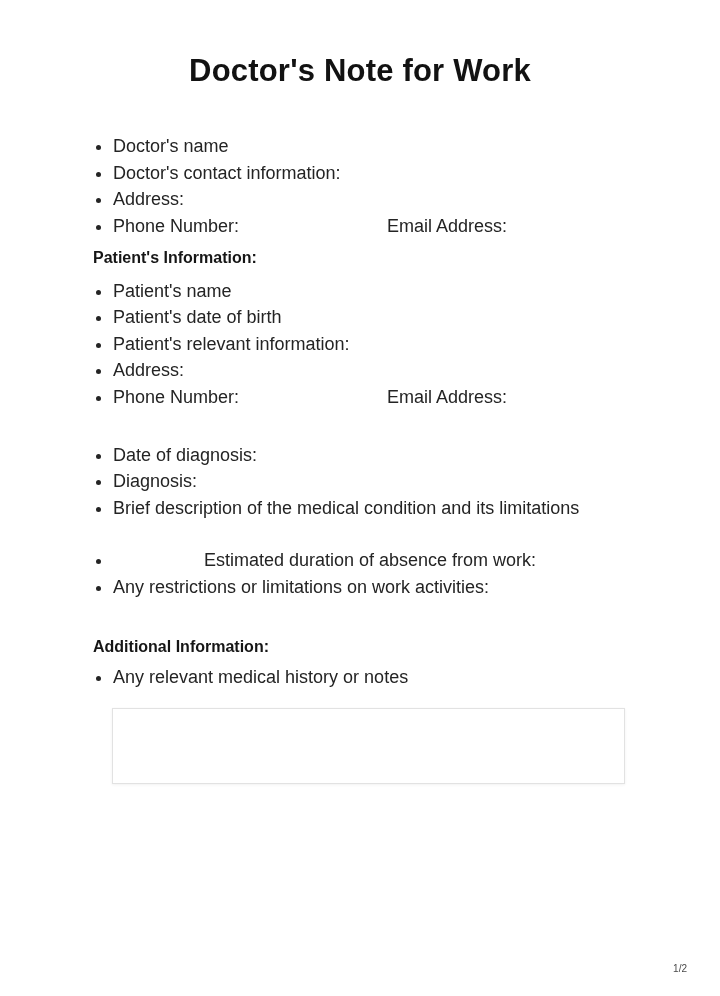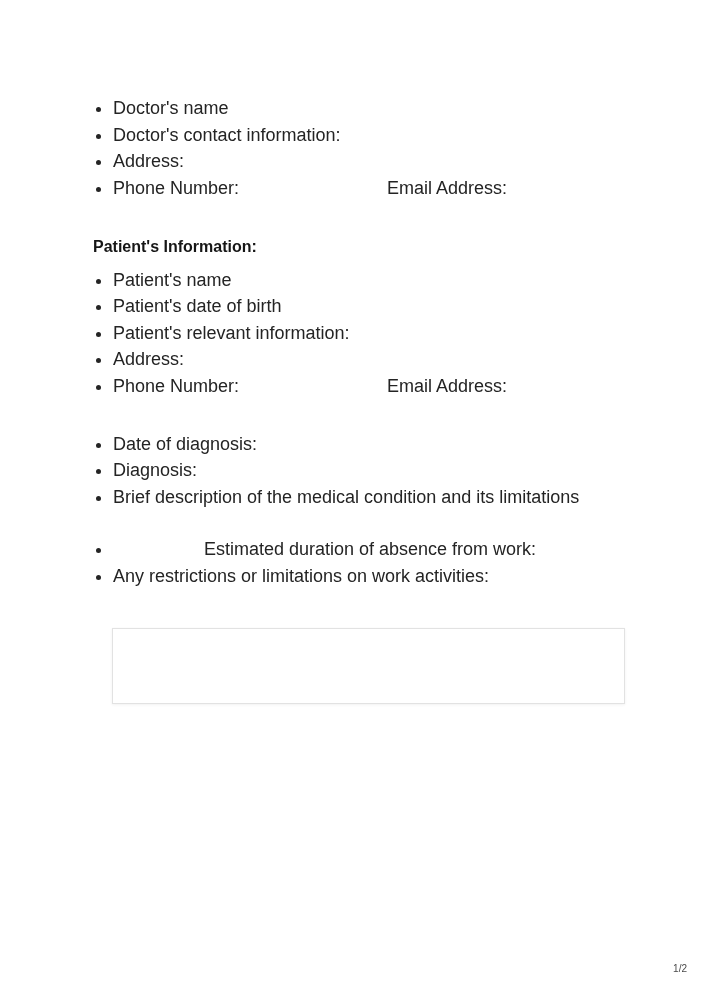--- a/index.html
+++ b/index.html
@@ -37,21 +37,21 @@
   }
   .sec li {
     font-size: 18px;
     line-height: 13px;
     margin-bottom: 13.5px;
     color: #242424;
   }
   .sec li:last-child { margin-bottom: 0; }
 
   .sec-doctor     { margin-top: 50px; }
-  .sec-patient    { margin-top: 44px; }
+  .sec-patient    { margin-top: 17px; }
   .sec-medical    { margin-top: 45px; }
   .sec-medical ul { margin-top: 17px; }
   .sec-additional { margin-top: 45px; }
   .sec-additional ul { margin-top: 16px; }
 
   .li-gap { margin-top: 39.5px; text-align: center; } 
 
   .two-col .col-left {
     display: inline-block;
     width: 269px;
@@ -72,20 +72,21 @@
     bottom: 22px;
     font-size: 10px;
     color: #4a4a4a;
   }
 </style>
 </head>
 <body>
 
 <div class="page">
 
+  <h1 class="title">Doctor's Note for Work</h1>
 
   <section class="sec sec-doctor">
     <ul>
       <li>
         <span>Doctor's name</span>
       </li>
       <li>
         <span>Doctor's contact information:</span>
       </li>
       <li>
@@ -134,19 +135,25 @@
       <li class="li-gap">
         <span>Estimated duration of absence from work:</span>
       </li>
       <li>
         <span>Any restrictions or limitations on work activities:</span>
       </li>
     </ul>
   </section>
 
   <section class="sec sec-additional">
+    <h2>Additional Information:</h2>
+    <ul>
+      <li>
+        <span>Any relevant medical history or notes</span>
+      </li>
+    </ul>
   </section>
 
   <div class="notes-box"></div>
 
   <div class="page-indicator">1/2</div>
 
 </div>
 
 </body></html>

